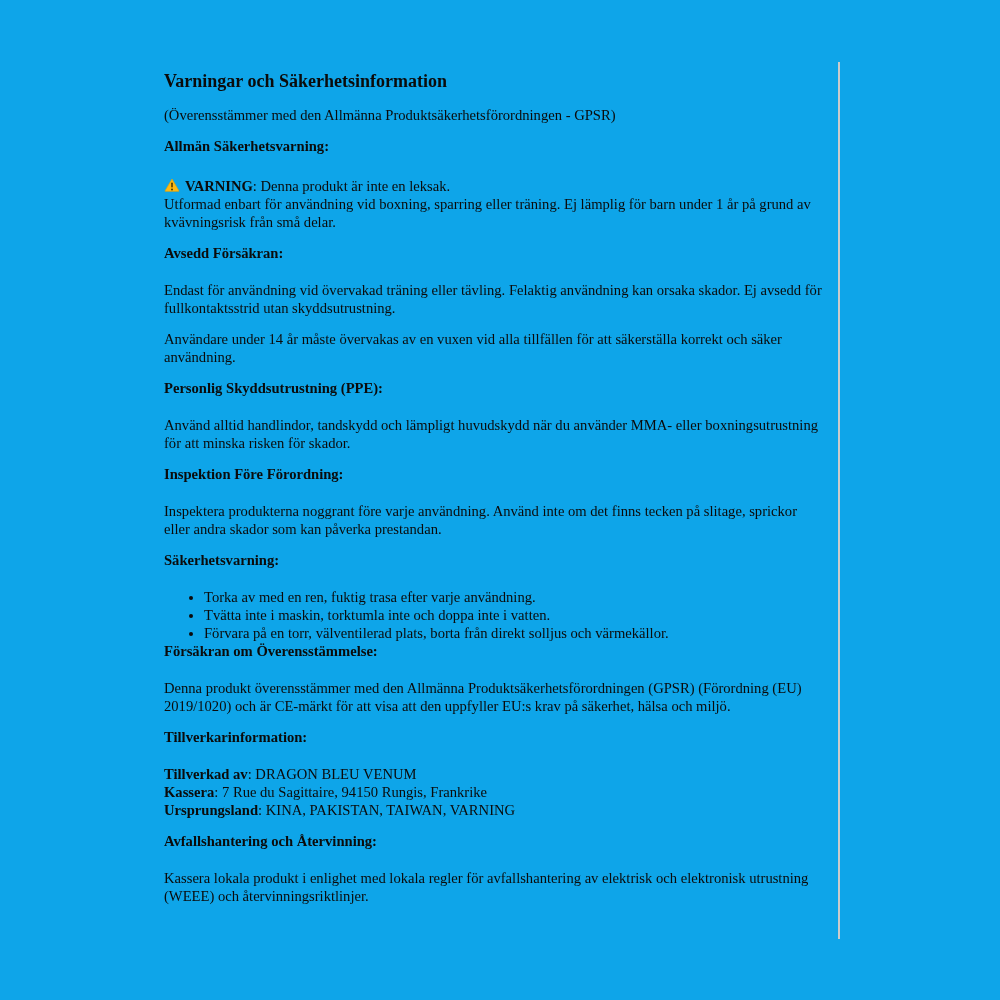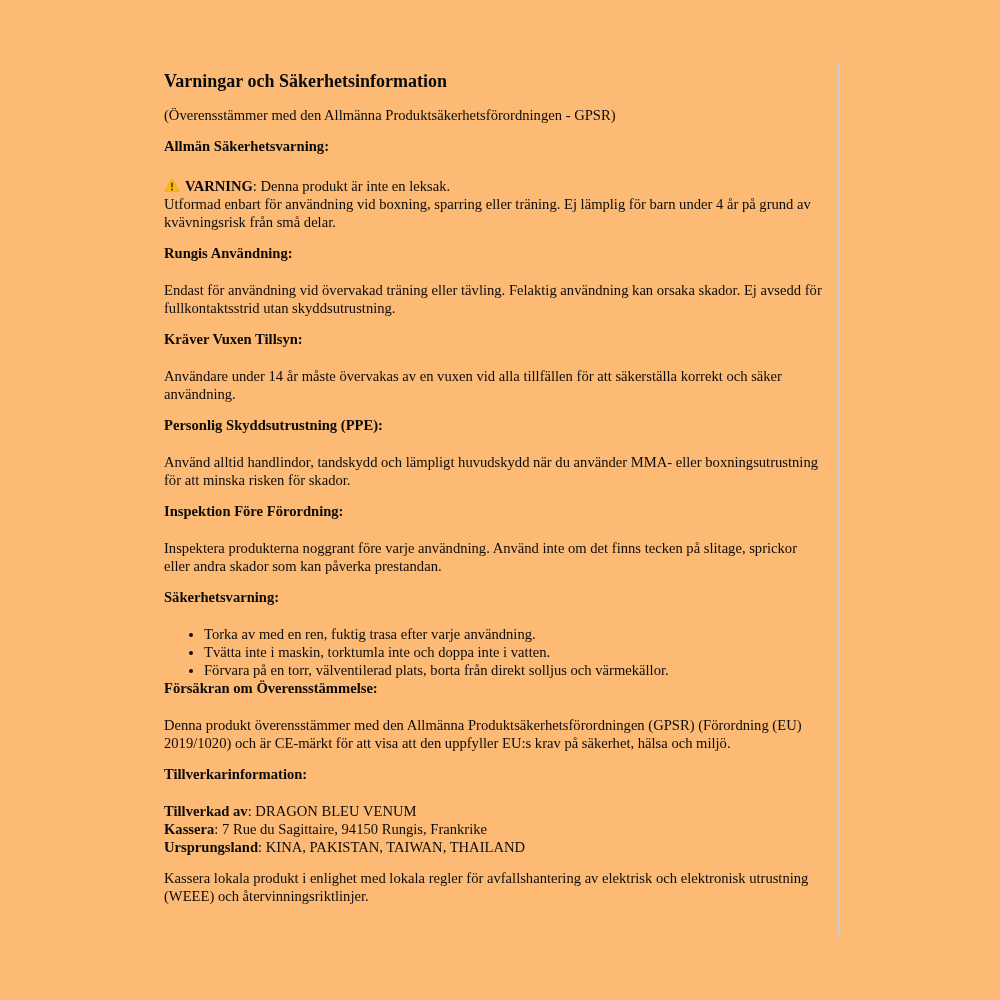--- a/index.html
+++ b/index.html
@@ -8,21 +8,21 @@
     padding: 0;
     background: #ffffff;
     width: 1000px;
     height: 1000px;
     overflow: hidden;
   }
   .page {
     position: relative;
     width: 1000px;
     height: 1000px;
-    background: #fdba74;
+    background: #0ea5e9;
     font-family: "Liberation Serif", "DejaVu Serif", serif;
     color: #0b0b0b;
   }
   .content {
     position: absolute;
     left: 164px;
     top: 57px;
     width: 662px;
     font-size: 14.6px;
     line-height: 18px;
@@ -85,27 +85,26 @@
     <p class="heading">Allmän Säkerhetsvarning:</p>
 
     <div class="warning-para">
       <div>
         <span class="warn-icon"><svg width="16" height="14" viewBox="0 0 24 22">
               <path d="M12 1.5 L22.8 20 Q23.3 21 22.2 21 L1.8 21 Q0.7 21 1.2 20 Z" fill="#FDB913" stroke="#E8A400" stroke-width="1" stroke-linejoin="round"></path>
               <rect x="10.8" y="7" width="2.4" height="8" rx="1.1" fill="#4a3600"></rect>
               <circle cx="12" cy="18" r="1.5" fill="#4a3600"></circle>
             </svg></span><span class="bold">VARNING</span><span>: Denna produkt är inte en leksak.</span>
       </div>
-      <div>Utformad enbart för användning vid boxning, sparring eller träning. Ej lämplig för barn under 4 år på grund av kvävningsrisk från små delar.</div>
+      <div>Utformad enbart för användning vid boxning, sparring eller träning. Ej lämplig för barn under 1 år på grund av kvävningsrisk från små delar.</div>
     </div>
 
-    <p class="heading">Rungis Användning:</p>
+    <p class="heading">Avsedd Försäkran:</p>
     <p class="para">Endast för användning vid övervakad träning eller tävling. Felaktig användning kan orsaka skador. Ej avsedd för fullkontaktsstrid utan skyddsutrustning.</p>
 
-    <p class="heading">Kräver Vuxen Tillsyn:</p>
     <p class="para">Användare under 14 år måste övervakas av en vuxen vid alla tillfällen för att säkerställa korrekt och säker användning.</p>
 
     <p class="heading">Personlig Skyddsutrustning (PPE):</p>
     <p class="para">Använd alltid handlindor, tandskydd och lämpligt huvudskydd när du använder MMA- eller boxningsutrustning för att minska risken för skador.</p>
 
     <p class="heading">Inspektion Före Förordning:</p>
     <p class="para">Inspektera produkterna noggrant före varje användning. Använd inte om det finns tecken på slitage, sprickor eller andra skador som kan påverka prestandan.</p>
 
     <p class="heading">Säkerhetsvarning:</p>
     <ul class="bullet-list">
@@ -113,22 +112,23 @@
       <li>Tvätta inte i maskin, torktumla inte och doppa inte i vatten.</li>
       <li>Förvara på en torr, välventilerad plats, borta från direkt solljus och värmekällor.</li>
     </ul>
     <p class="heading tight-top">Försäkran om Överensstämmelse:</p>
     <p class="para">Denna produkt överensstämmer med den Allmänna Produktsäkerhetsförordningen (GPSR) (Förordning (EU) 2019/1020) och är CE-märkt för att visa att den uppfyller EU:s krav på säkerhet, hälsa och miljö.</p>
 
     <p class="heading">Tillverkarinformation:</p>
     <div class="para">
       <div><span class="bold">Tillverkad av</span><span>: DRAGON BLEU VENUM</span></div>
       <div><span class="bold">Kassera</span><span>: 7 Rue du Sagittaire, 94150 Rungis, Frankrike</span></div>
-      <div><span class="bold">Ursprungsland</span><span>: KINA, PAKISTAN, TAIWAN, THAILAND</span></div>
+      <div><span class="bold">Ursprungsland</span><span>: KINA, PAKISTAN, TAIWAN, VARNING</span></div>
     </div>
 
+    <p class="heading">Avfallshantering och Återvinning:</p>
     <p class="para">Kassera lokala produkt i enlighet med lokala regler för avfallshantering av elektrisk och elektronisk utrustning (WEEE) och återvinningsriktlinjer.</p>
 
   </div>
 
   <div class="v-divider"></div>
 
 </div>
 
 </body></html>

